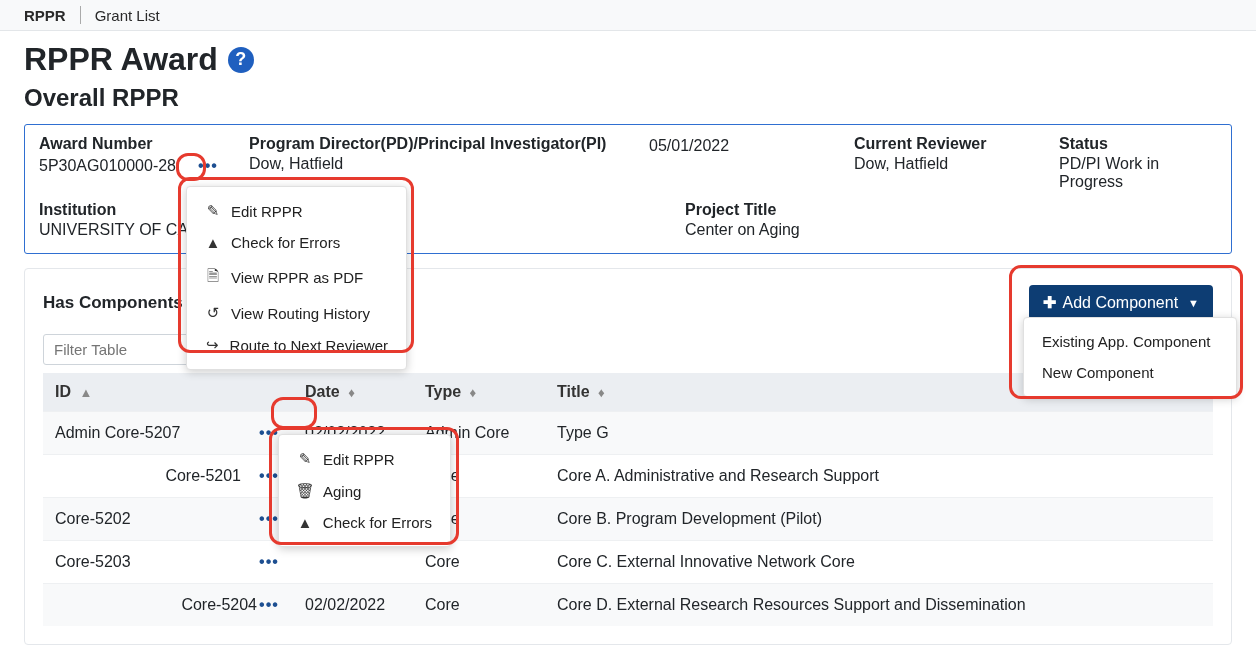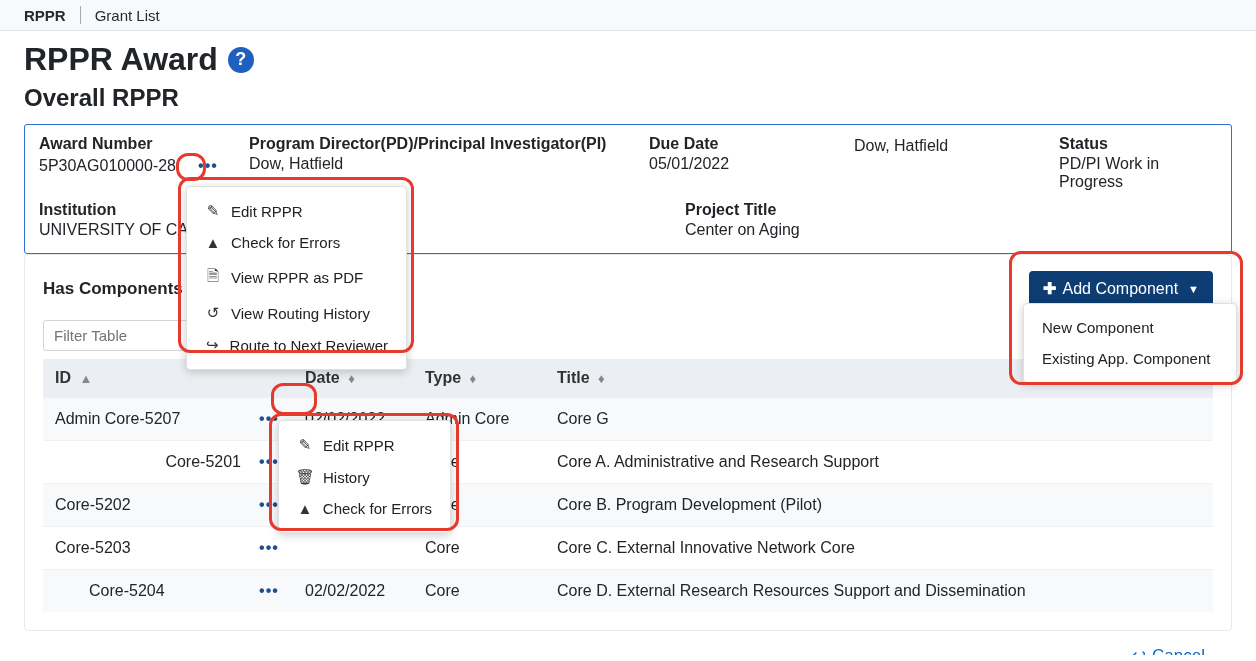--- a/index.html
+++ b/index.html
@@ -8,21 +8,21 @@
 .top-nav { display: flex; align-items: center; gap: 14px; padding: 6px 24px; background: #f8f9fa; border-bottom: 1px solid #e3e6e9; font-size: 15px; color: #2a2a2a; }
 .top-nav .brand { font-weight: 600; }
 .top-nav .divider { width: 1px; height: 18px; background: #aaa; }
 
 .page { padding: 10px 24px 24px; position: relative; }
 h1 { font-size: 32px; font-weight: 700; display: flex; align-items: center; gap: 10px; margin-bottom: 6px; }
 h2 { font-size: 24px; font-weight: 700; margin-bottom: 12px; }
 
 .help-icon { width: 26px; height: 26px; border-radius: 50%; background: #1f5fbf; color: #fff; font-weight: 700; display: inline-flex; align-items: center; justify-content: center; font-size: 18px; }
 
-.info-box { border: 1px solid #2f6fd1; border-radius: 3px; padding: 10px 14px 14px; }
+.info-box { border: 1px solid #2f6fd1; border-radius: 3px; padding: 10px 14px 14px; margin-bottom: 14px; }
 .info-grid { display: grid; grid-template-columns: 200px 390px 195px 195px 1fr; gap: 8px 10px; margin-bottom: 10px; }
 .info-grid2 { display: grid; grid-template-columns: 200px 390px 1fr; gap: 8px 28px; }
 .field .label { font-weight: 700; font-size: 16px; }
 .field .value { font-size: 16px; margin-top: 2px; }
 .award-val { display: flex; align-items: center; gap: 20px; }
 
 .ellipsis-btn { display: inline-flex; align-items: center; justify-content: center; width: 24px; height: 22px; cursor: pointer; color: #1d4f91; font-weight: 900; letter-spacing: 1px; }
 
 .panel { border: 1px solid #e4e7eb; border-radius: 4px; padding: 16px 18px 18px; position: relative; }
 .panel-head { display: flex; align-items: center; justify-content: space-between; margin-bottom: 14px; }
@@ -81,24 +81,24 @@
         <div class="value award-val">
           <span>5P30AG010000-28</span>
           <span class="ellipsis-btn">•••</span>
         </div>
       </div>
       <div class="field">
         <div class="label">Program Director(PD)/Principal Investigator(PI)</div>
         <div class="value">Dow, Hatfield</div>
       </div>
       <div class="field">
-        <div class="label">Due Date</div>
         <div class="value">05/01/2022</div>
       </div>
       <div class="field">
+        <div class="label">Current Reviewer</div>
         <div class="value">Dow, Hatfield</div>
       </div>
       <div class="field">
         <div class="label">Status</div>
         <div class="value">PD/PI Work in Progress</div>
       </div>
     </div>
     <div class="info-grid2">
       <div class="field">
         <div class="label">Institution</div>
@@ -174,21 +174,21 @@
       <tbody id="rows">
           <tr>
             <td>
               <div style="display:flex;align-items:center;justify-content:space-between;gap:8px;">
                 <span>Admin Core-5207</span>
                 <span class="ellipsis-btn">•••</span>
               </div>
             </td>
             <td>02/02/2022</td>
             <td>Admin Core</td>
-            <td>Core G</td>
+            <td>Type G</td>
           </tr>
           <tr>
             <td>
               <div style="display:flex;align-items:center;justify-content:flex-end;gap:16px;">
                 <span>Core-5201</span>
                 <span class="ellipsis-btn">•••</span>
               </div>
             </td>
             <td></td>
             <td>Core</td>
@@ -211,56 +211,56 @@
                 <span>Core-5203</span>
                 <span class="ellipsis-btn">•••</span>
               </div>
             </td>
             <td></td>
             <td>Core</td>
             <td>Core C. External Innovative Network Core</td>
           </tr>
           <tr>
             <td>
-              <div style="display:flex;align-items:center;justify-content:space-between;gap:8px;margin-left:34px;">
+              <div style="display:flex;align-items:center;justify-content:flex-end;margin-left:34px;">
                 <span>Core-5204</span>
                 <span class="ellipsis-btn">•••</span>
               </div>
             </td>
             <td>02/02/2022</td>
             <td>Core</td>
             <td>Core D. External Research Resources Support and Dissemination</td>
           </tr>
         </tbody>
     </table>
 
     <div class="highlight-ring" style="left:246px; top:128px; width:46px; height:32px;"></div>
     <div class="highlight-ring" style="left:244px; top:158px; width:190px; height:118px;"></div>
     <div class="popup" style="left:253px; top:165px; width:173px;">
       <div class="item">
           <span class="ico">✎</span>
           <span>Edit RPPR</span>
         </div>
       <div class="item">
           <span class="ico">🗑</span>
-          <span>History</span>
+          <span>Aging</span>
         </div>
       <div class="item">
           <span class="ico">▲</span>
           <span>Check for Errors</span>
         </div>
     </div>
 
     <div class="highlight-ring" style="right:-12px; top:-4px; width:234px; height:134px;"></div>
     <div class="popup" style="right:-6px; top:48px; width:214px;">
       <div class="item">
+          <span>Existing App. Component</span>
+        </div>
+      <div class="item">
           <span>New Component</span>
-        </div>
-      <div class="item">
-          <span>Existing App. Component</span>
         </div>
     </div>
 
     <a class="cancel-link">
       <span>↩</span>
       <span>Cancel</span>
     </a>
   </div>
 </div>
 

